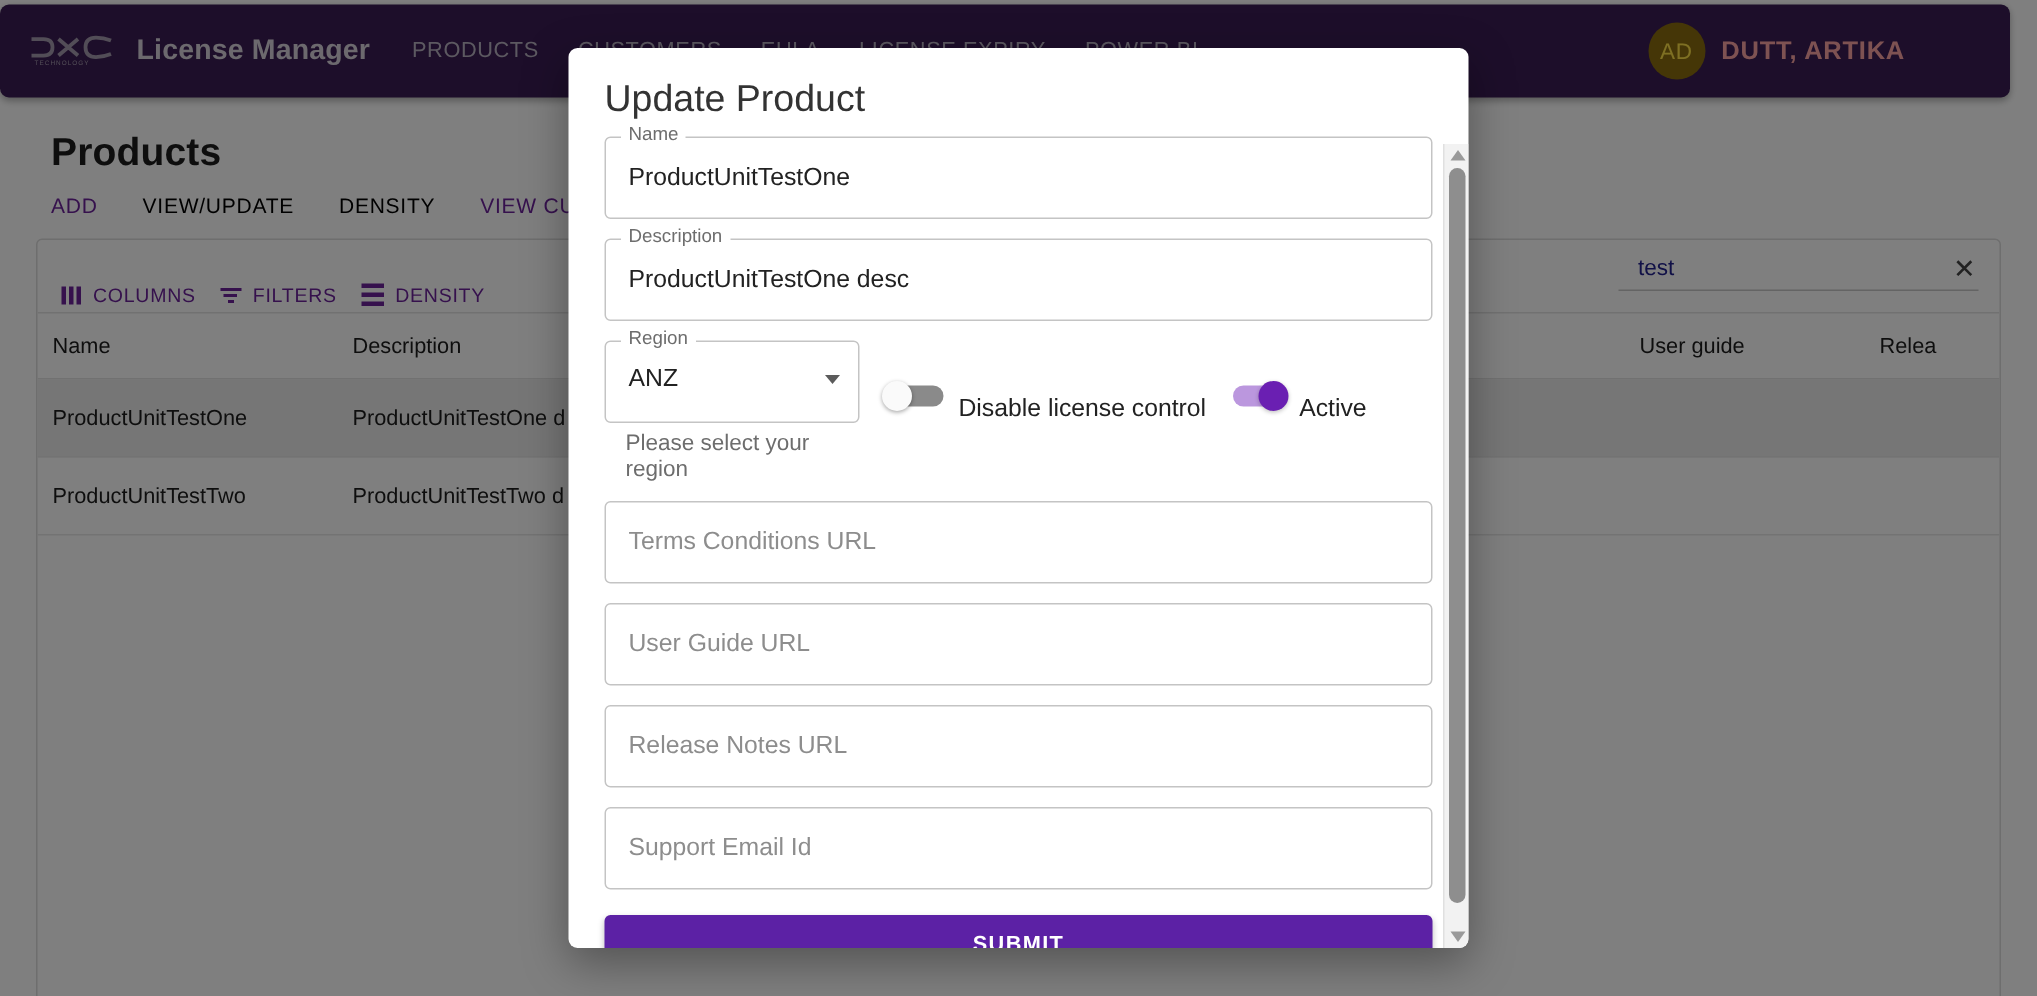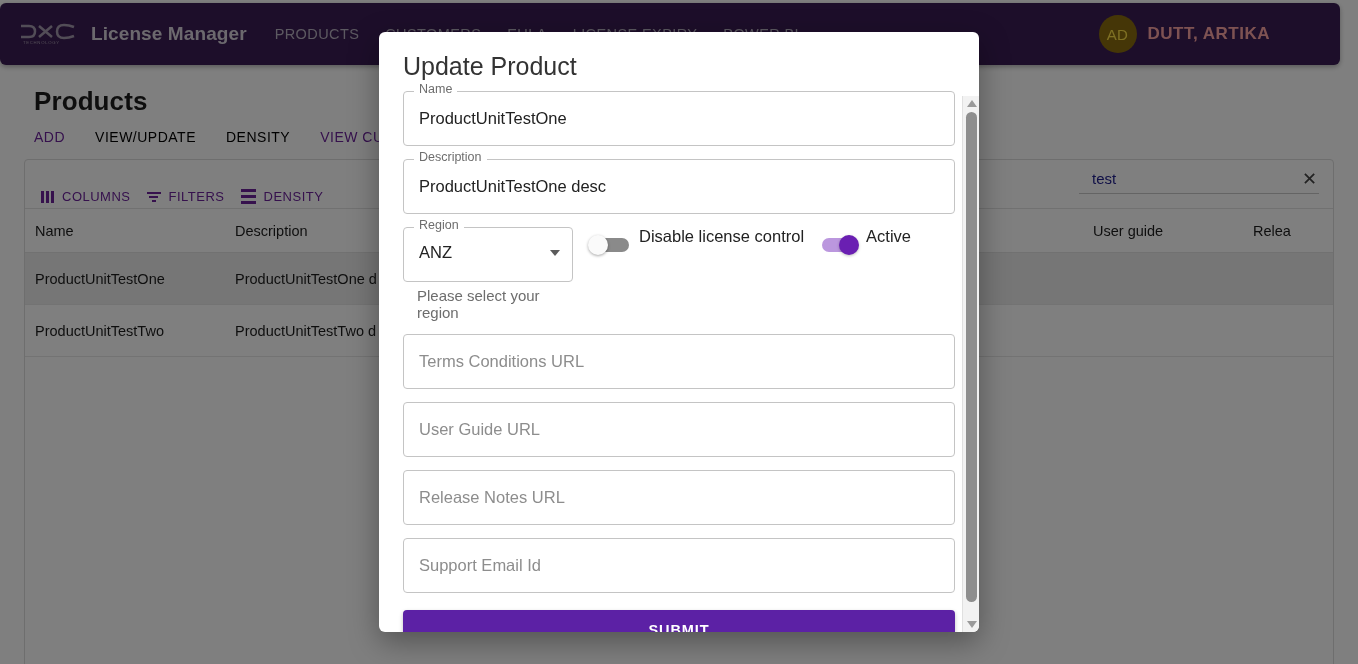--- a/index.html
+++ b/index.html
@@ -291,21 +291,21 @@
     background: #fff;
   }
   .caret {
     width: 0; height: 0;
     border-left: 5.5px solid transparent;
     border-right: 5.5px solid transparent;
     border-top: 6px solid #5b5b5b;
   }
   .toggles {
     display: flex;
-    align-items: flex-start;
+    align-items: flex-end;
     height: 55px;
     gap: 0;
     padding-left: 10px;
   }
   .switch {
     width: 56px;
     height: 36px;
     position: relative;
     display: inline-flex;
     align-items: center;

